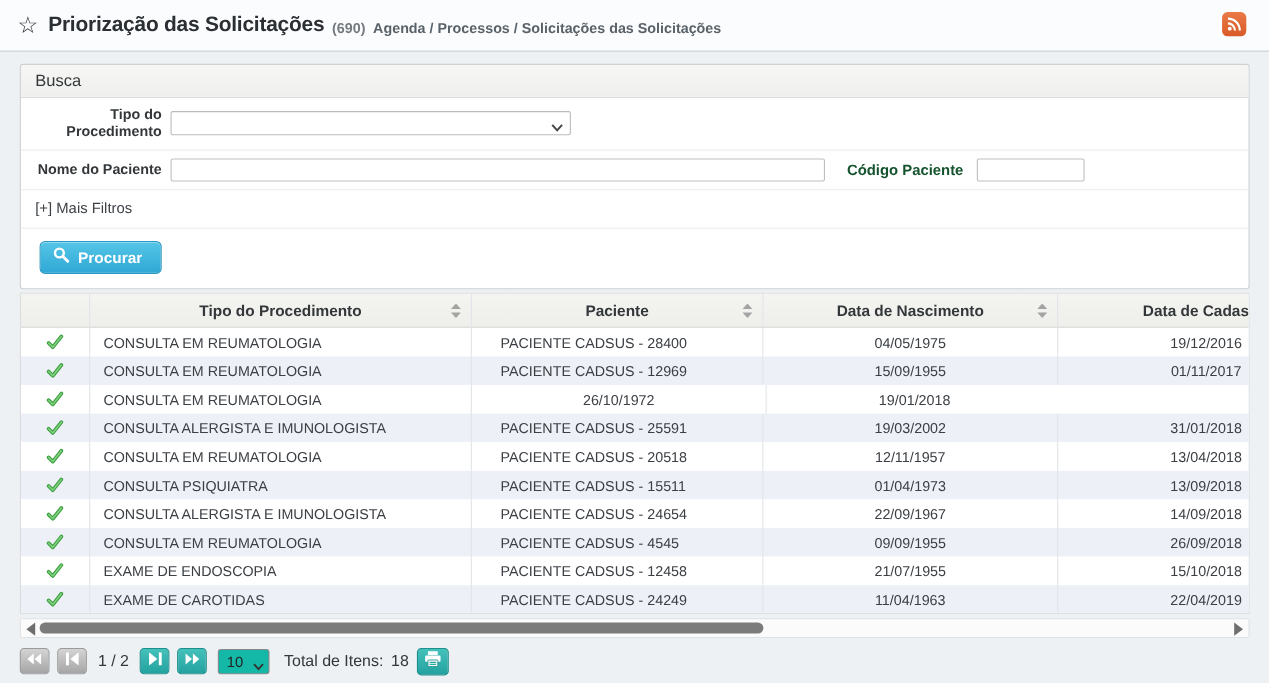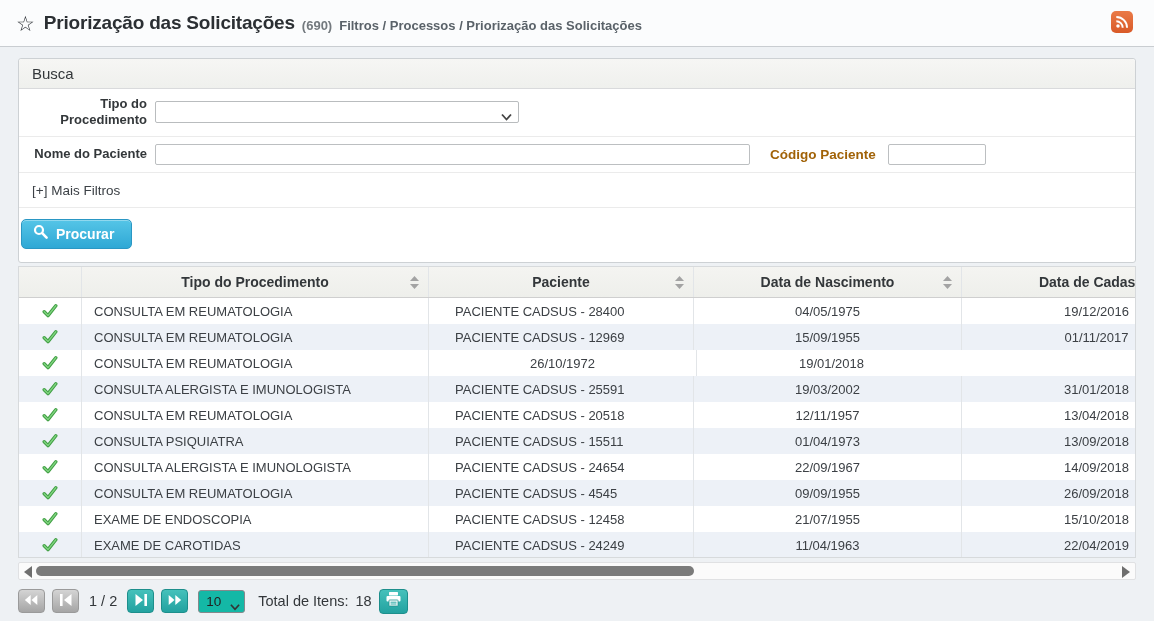--- a/index.html
+++ b/index.html
@@ -23,25 +23,25 @@
   .panel-title { height:30px; line-height:30px; padding-left:13px; font-size:15px; font-weight:normal; color:#33373a;
     background:linear-gradient(#f6f6f4,#eff0ed); border-bottom:1px solid #d9dadc; border-radius:3px 3px 0 0; }
   .form-row { display:flex; align-items:center; padding:7px 0; border-bottom:1px solid #ebebeb; }
   .form-label { width:128px; text-align:right; font-size:13px; font-weight:bold; color:#33373a; line-height:1.25; flex:none; }
   .select-wrap { position:relative; margin-left:8px; }
   .select-box { width:364px; height:22px; border:1px solid #b9bcbe; border-radius:2px; background:#fff;
     font-size:13px; color:#333; padding:0 22px 0 6px; appearance:none; -webkit-appearance:none; cursor:pointer; }
   .chevron { position:absolute; right:7px; top:6px; pointer-events:none; }
   .text-input { height:21px; border:1px solid #bcbfc1; border-radius:2px; font-size:13px; color:#333; padding:0 6px; background:#fff; }
   .nome-input { width:595px; margin-left:8px; }
-  .codigo-label { font-size:13.5px; font-weight:bold; color:#a16207; margin-left:20px; }
+  .codigo-label { font-size:13.5px; font-weight:bold; color:#14532d; margin-left:20px; }
   .codigo-input { width:98px; margin-left:12px; }
   .more-filters-row { padding:8px 0 8px 13px; border-bottom:1px solid #ebebeb; }
   .more-filters { font-size:13.5px; color:#3c4146; cursor:pointer; display:inline-block; }
-  .btn-row { padding:11px 0 13px 2px; }
+  .btn-row { padding:11px 0 13px 17px; }
   .search-btn { display:inline-flex; align-items:center; gap:7px; height:30px; padding:0 17px 0 11px;
     background:linear-gradient(#55c5e7,#2fa8d5); border:1px solid #2a97c4; border-radius:5px;
     color:#fff; font-size:14px; font-weight:bold; cursor:pointer; font-family:"Liberation Sans",sans-serif;
     box-shadow:inset 0 1px 0 rgba(255,255,255,.35); }
 
   
   .table-wrap { position:absolute; left:18px; top:266px; width:1118px; height:292px; overflow:hidden;
     border:1px solid #d7dadc; background:#fff; }
   .tinner { width:1212px; }
   .thead { display:flex; height:31px; background:linear-gradient(#f4f4f1,#eeefeb); border-bottom:1px solid #cfcfcf; }
@@ -88,21 +88,21 @@
 </style>
 </head>
 <body>
 
 <div class="page">
 
   <header class="page-header">
     <span class="star">☆</span>
     <h1 class="page-title">Priorização das Solicitações</h1>
     <span class="title-code">(690)</span>
-    <span class="breadcrumb">Filtros / Processos / Priorização das Solicitações</span>
+    <span class="breadcrumb">Agenda / Processos / Solicitações das Solicitações</span>
     <span class="rss-btn">
       <svg width="14" height="14" viewBox="0 0 16 16">
         <circle cx="3.4" cy="12.6" r="2" fill="#fff"></circle>
         <path d="M1.5 7.2 a7.3 7.3 0 0 1 7.3 7.3" stroke="#fff" stroke-width="2.2" fill="none"></path>
         <path d="M1.5 2.2 a12.3 12.3 0 0 1 12.3 12.3" stroke="#fff" stroke-width="2.2" fill="none"></path>
       </svg>
     </span>
   </header>
 
   <section class="search-panel">

